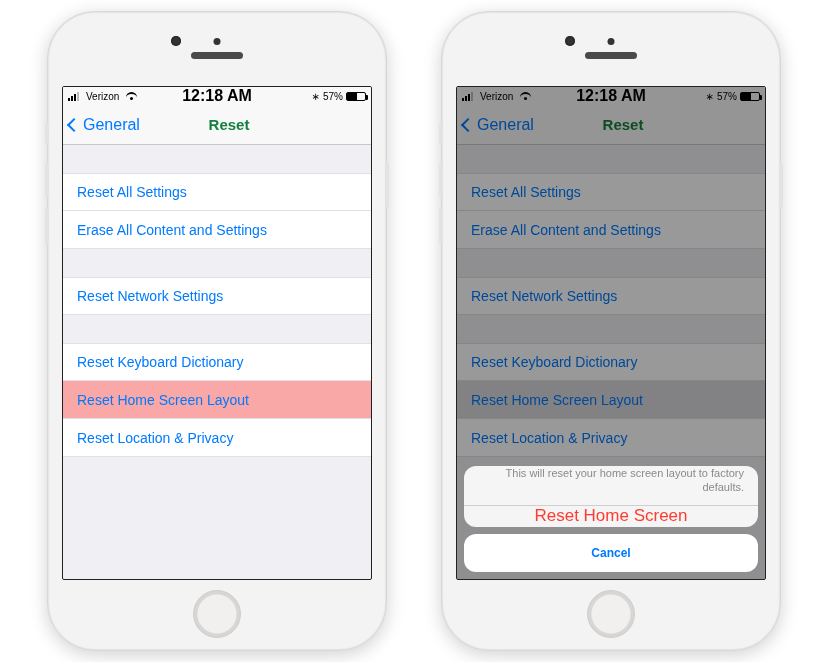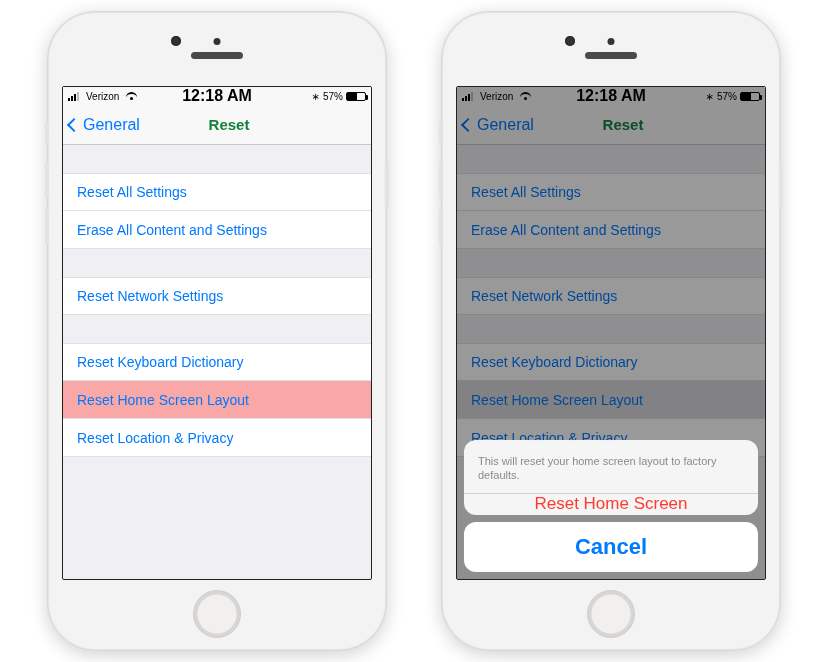--- a/index.html
+++ b/index.html
@@ -123,31 +123,31 @@
 
   
   .sheet {
     position:absolute; left:7px; right:7px; bottom:7px;
   }
   .sheet-card {
     background: rgba(248,248,248,0.97);
     border-radius: 12px; overflow:hidden;
   }
   .sheet-msg {
-    font-size: 11px; color:#8a8a8d; text-align:left;
-    padding: 14px 14px 10px; line-height:1.3;
+    font-size: 11px; color:#8a8a8d; text-align:right;
+    padding: 0 14px 10px; line-height:1.3;
   }
   .sheet-div { height:0.5px; background:#cfcfd2; }
   .sheet-btn {
     text-align:center; font-size:17px; padding:1px 0;
   }
   .destructive { color:#ff3b30; }
   .sheet-cancel {
     margin-top:7px; background:#fff; border-radius:12px;
-    text-align:center; font-size:22px; color:#007aff; font-weight:600;
+    text-align:center; font-size:12px; color:#007aff; font-weight:600;
     padding:12px 0;
   }
 </style>
 </head>
 <body>
 
 <div class="phone">
   <div class="side-btn sb-mute"></div>
   <div class="side-btn sb-vup"></div>
   <div class="side-btn sb-vdn"></div>

